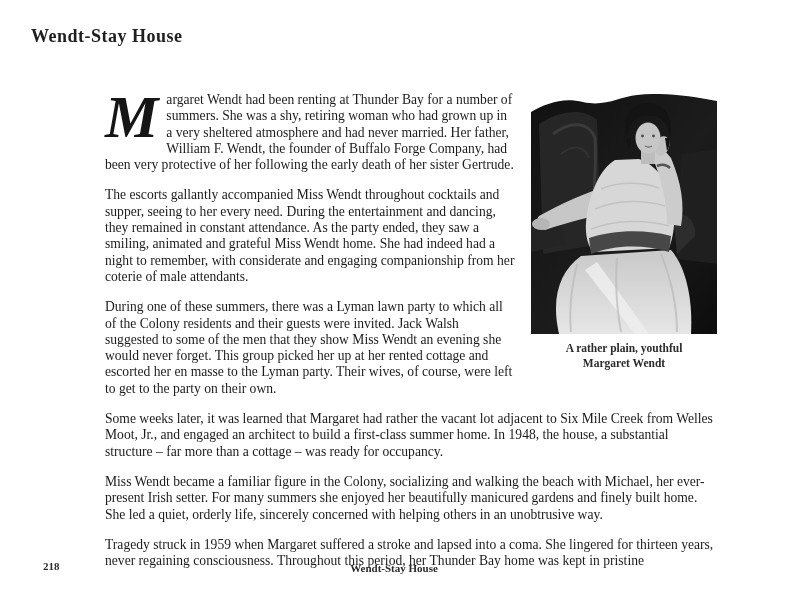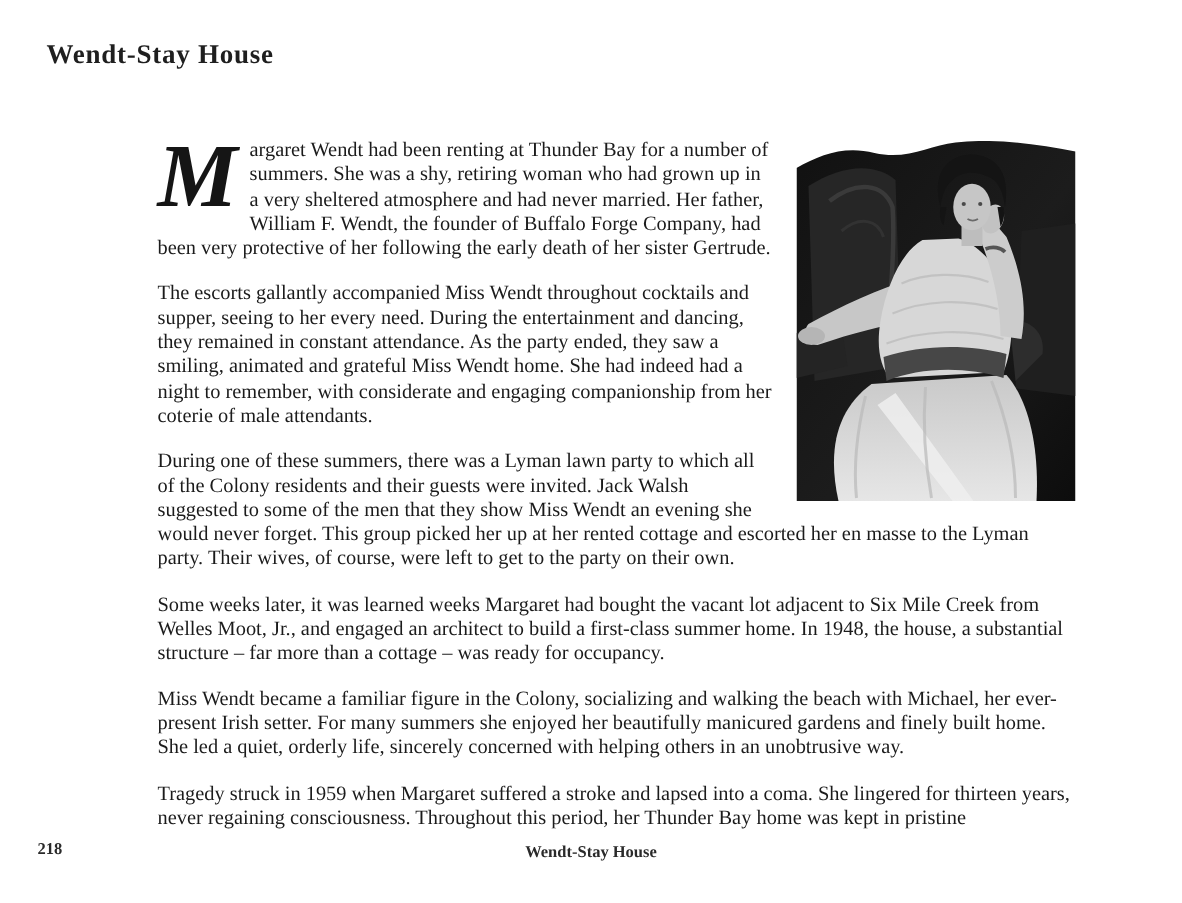--- a/index.html
+++ b/index.html
@@ -53,21 +53,21 @@
     font-style: italic;
     font-weight: bold;
     font-size: 60px;
     line-height: 47px;
     padding-right: 8px;
     padding-top: 2px;
     color: #151515;
   }
   .footer-pageno {
     position: absolute;
-    left: 25px; top: 560px;
+    left: 43px; top: 560px;
     font-family: cursive;
     font-size: 11px;
     color: #2a2a2a;
     font-weight: 600;
   }
   .footer-title {
     position: absolute;
     left: 0; top: 562px;
     width: 100%;
     text-align: center;
@@ -134,24 +134,28 @@
       <path d="M114,52 C116,53.2 119,53.2 121,52" stroke="#6a6a6a" stroke-width="1.2" fill="none"></path>
 
       <path d="M28,240 C20,204 28,178 50,162 L140,156 C154,172 162,202 160,240 Z" fill="url(#skirtGrad)"></path>
 
       <path d="M58,144 C82,136 114,135 140,142 L138,158 C112,150 82,151 60,160 Z" fill="#474747"></path>
 
       <path d="M66,168 L118,240 L104,240 L54,176 Z" fill="#efefef" opacity="0.85"></path>
 
       <path d="M46,170 C40,195 38,218 40,238 M86,164 C84,190 86,216 90,238 M130,160 C140,185 146,212 146,238" stroke="#b9b9b9" stroke-width="2" fill="none" opacity="0.7"></path>
     </svg>
+    <figcaption class="photo-caption">
+      <div>A rather plain, youthful</div>
+      <div>Margaret Wendt</div>
+    </figcaption>
   </figure>
 
   <p><span class="dropcap">M</span><span>argaret Wendt had been renting at Thunder Bay for a number of summers. She was a shy, retiring woman who had grown up in a very sheltered atmosphere and had never married. Her father, William F. Wendt, the founder of Buffalo Forge Company, had been very protective of her following the early death of her sister Gertrude.</span></p>
   <p>The escorts gallantly accompanied Miss Wendt throughout cocktails and supper, seeing to her every need. During the entertainment and dancing, they remained in constant attendance. As the party ended, they saw a smiling, animated and grateful Miss Wendt home. She had indeed had a night to remember, with considerate and engaging companionship from her coterie of male attendants.</p>
   <p>During one of these summers, there was a Lyman lawn party to which all of the Colony residents and their guests were invited. Jack Walsh suggested to some of the men that they show Miss Wendt an evening she would never forget. This group picked her up at her rented cottage and escorted her en masse to the Lyman party. Their wives, of course, were left to get to the party on their own.</p>
-  <p>Some weeks later, it was learned weeks Margaret had bought the vacant lot adjacent to Six Mile Creek from Welles Moot, Jr., and engaged an architect to build a first-class summer home. In 1948, the house, a substantial structure – far more than a cottage – was ready for occupancy.</p>
+  <p>Some weeks later, it was learned that Margaret had rather the vacant lot adjacent to Six Mile Creek from Welles Moot, Jr., and engaged an architect to build a first-class summer home. In 1948, the house, a substantial structure – far more than a cottage – was ready for occupancy.</p>
   <p>Miss Wendt became a familiar figure in the Colony, socializing and walking the beach with Michael, her ever-present Irish setter. For many summers she enjoyed her beautifully manicured gardens and finely built home. She led a quiet, orderly life, sincerely concerned with helping others in an unobtrusive way.</p>
   <p>Tragedy struck in 1959 when Margaret suffered a stroke and lapsed into a coma. She lingered for thirteen years, never regaining consciousness. Throughout this period, her Thunder Bay home was kept in pristine</p>
 </div>
 
 <div class="footer-pageno">218</div>
 <div class="footer-title">Wendt-Stay House</div>
 
 </body></html>

